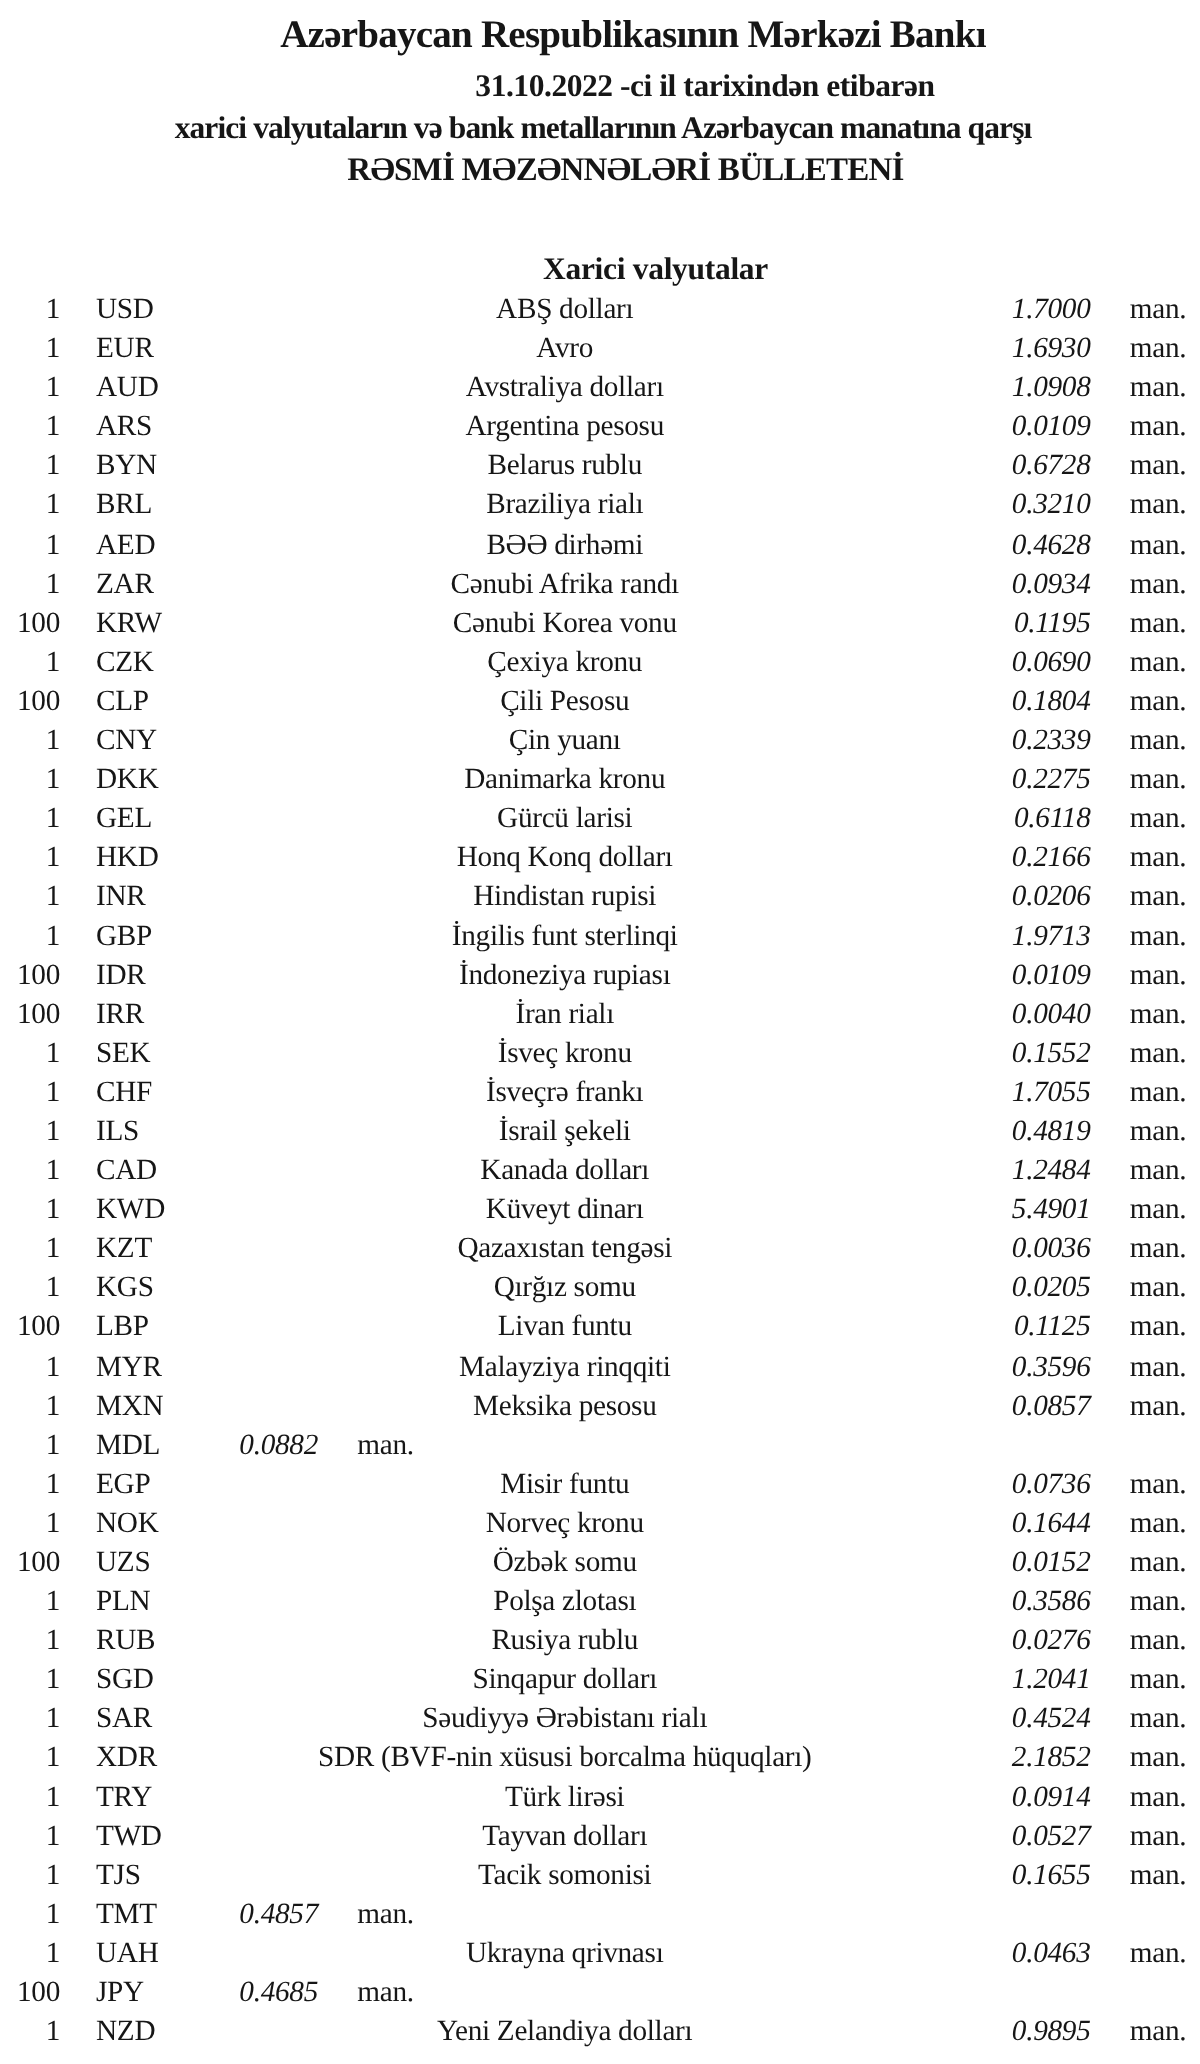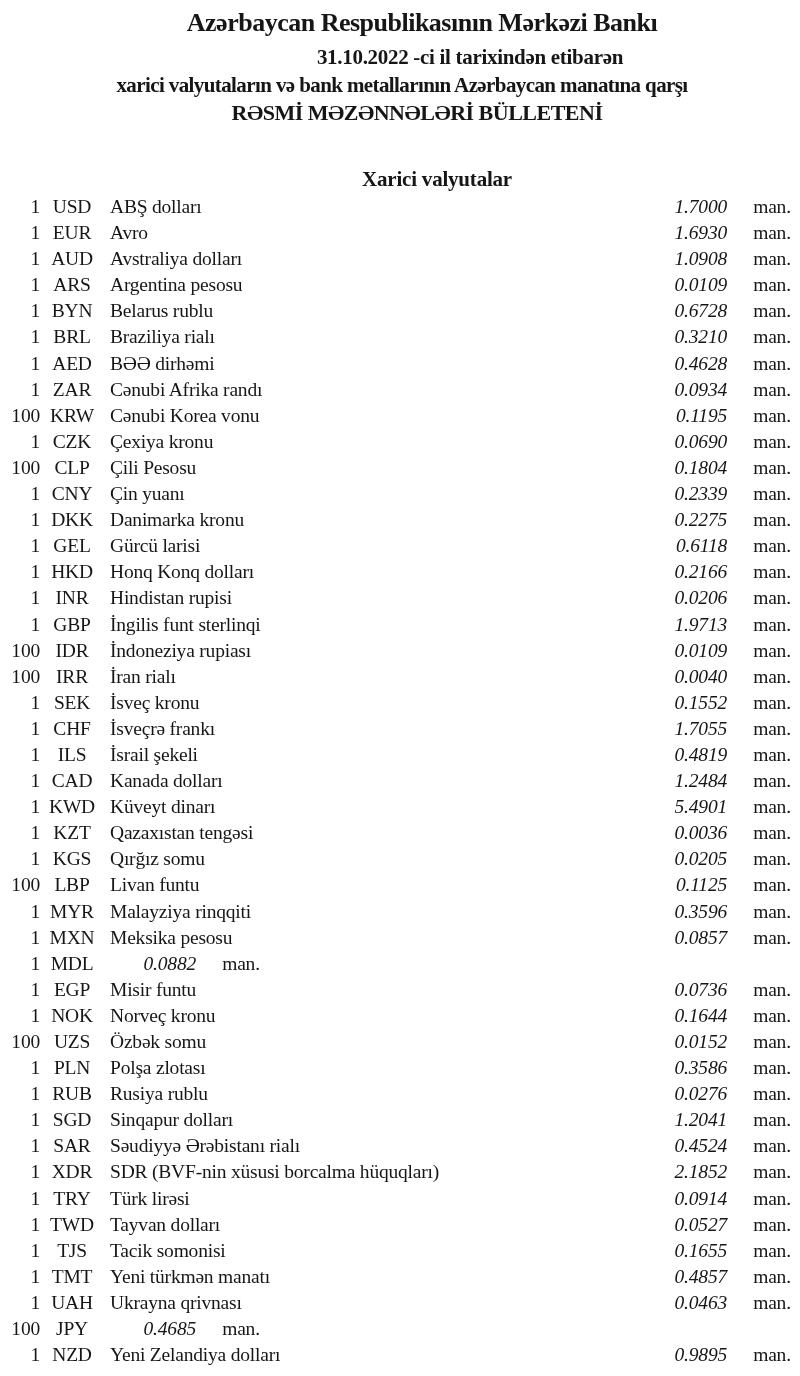--- a/index.html
+++ b/index.html
@@ -35,22 +35,22 @@
   .rates-table { margin-top: 4px; }
   .rate-row {
     display: flex;
     align-items: baseline;
     line-height: 26.1px;
     font-size: 19.5px;
     letter-spacing: -0.2px;
     white-space: nowrap;
   }
   .c-nominal { width: 40px;  text-align: right;  }
-  .c-code    { width: 48px;  margin-left: 8px;  text-align: center; }
-  .c-name    { flex: 1;      margin-left: 14px; text-align: left; overflow: hidden; }
+  .c-code    { width: 48px;  margin-left: 24px;  }
+  .c-name    { flex: 1;      margin-left: 14px; text-align: center; overflow: hidden; }
   .c-rate    { width: 100px; text-align: right; font-weight: normal; font-style: italic; }
   .c-unit    { width: 73px;  padding-left: 17px; box-sizing: border-box; text-align: center; }
 </style>
 </head>
 <body>
 
 <div class="doc">
 
   <div class="hdr-line title">Azərbaycan Respublikasının Mərkəzi Bankı</div>
 
@@ -345,21 +345,20 @@
       <div class="rate-row">
     <span class="c-nominal">1</span>
     <span class="c-code">TJS</span>
     <span class="c-name">Tacik somonisi</span>
     <span class="c-rate">0.1655</span>
     <span class="c-unit">man.</span>
   </div>
       <div class="rate-row">
     <span class="c-nominal">1</span>
     <span class="c-code">TMT</span>
-    <span class="c-name">Yeni türkmən manatı</span>
     <span class="c-rate">0.4857</span>
     <span class="c-unit">man.</span>
   </div>
       <div class="rate-row">
     <span class="c-nominal">1</span>
     <span class="c-code">UAH</span>
     <span class="c-name">Ukrayna qrivnası</span>
     <span class="c-rate">0.0463</span>
     <span class="c-unit">man.</span>
   </div>

